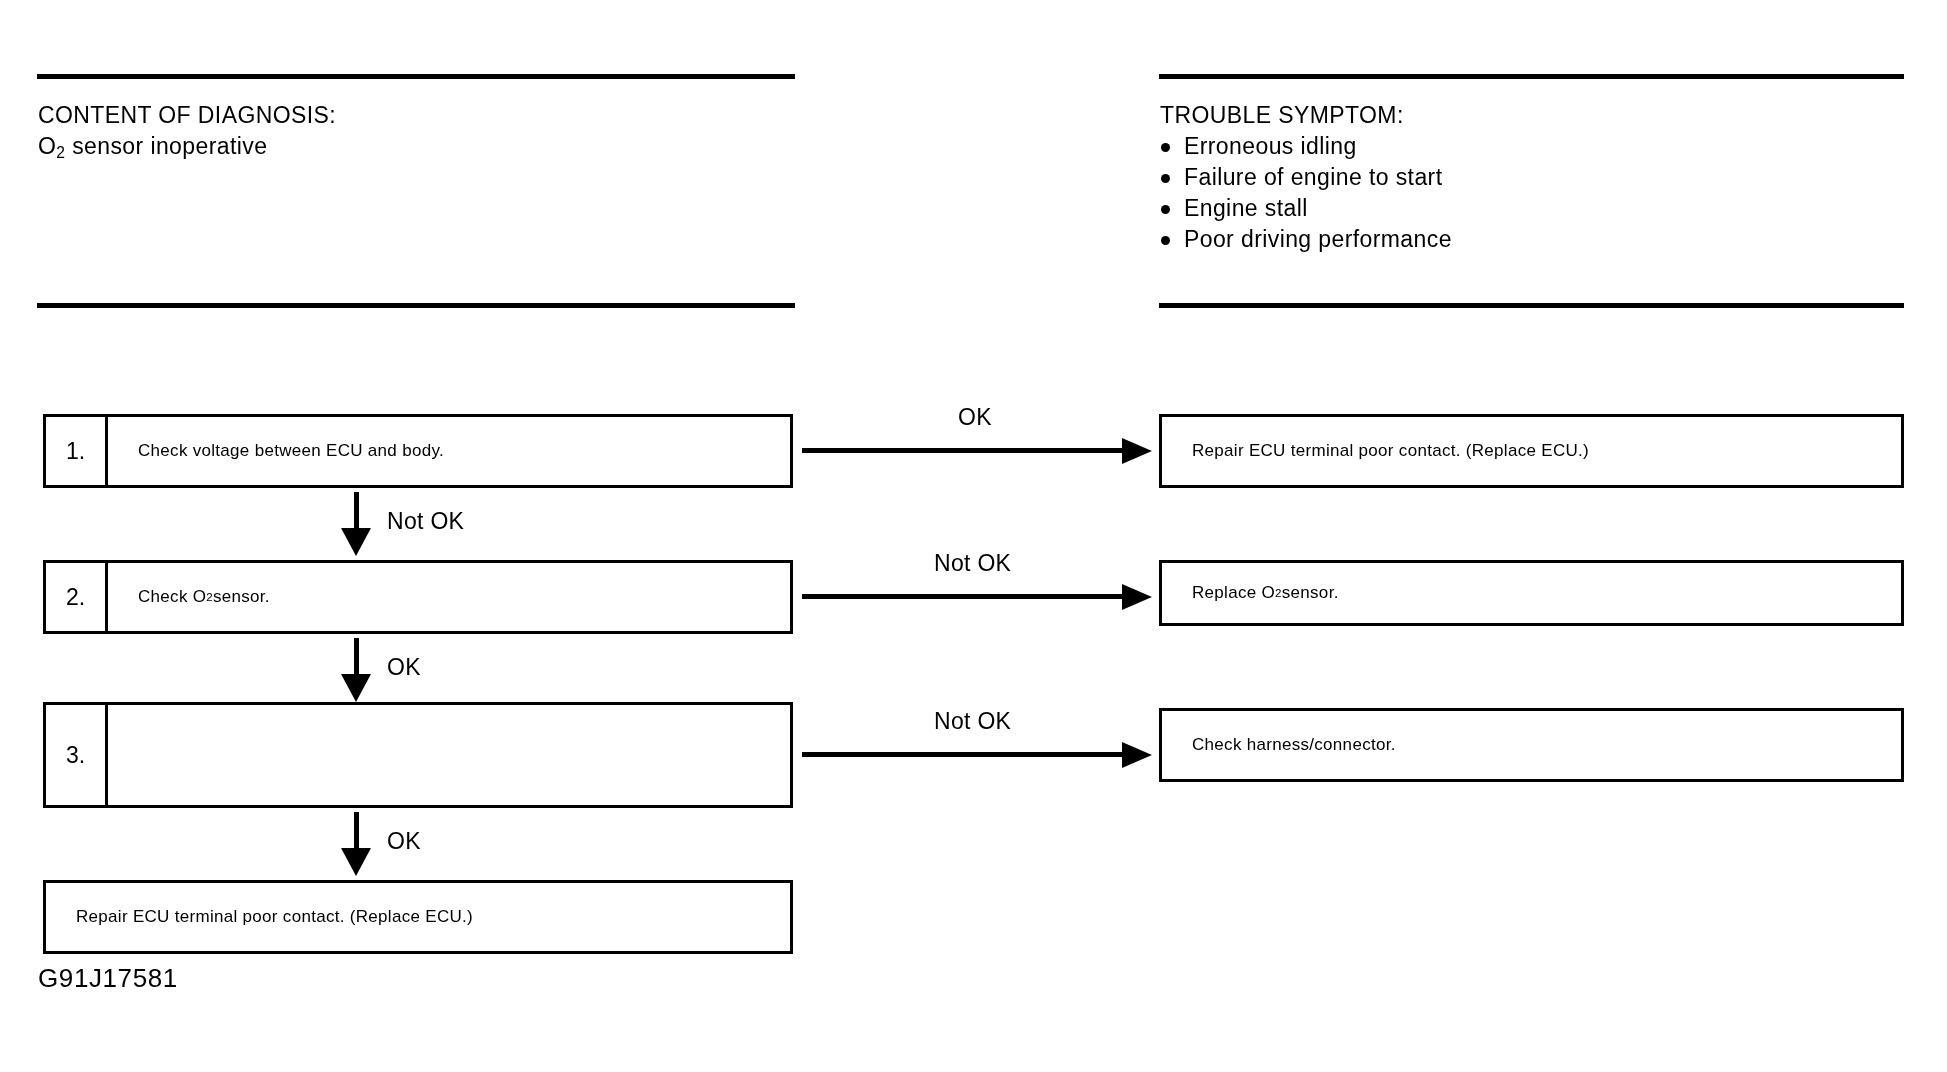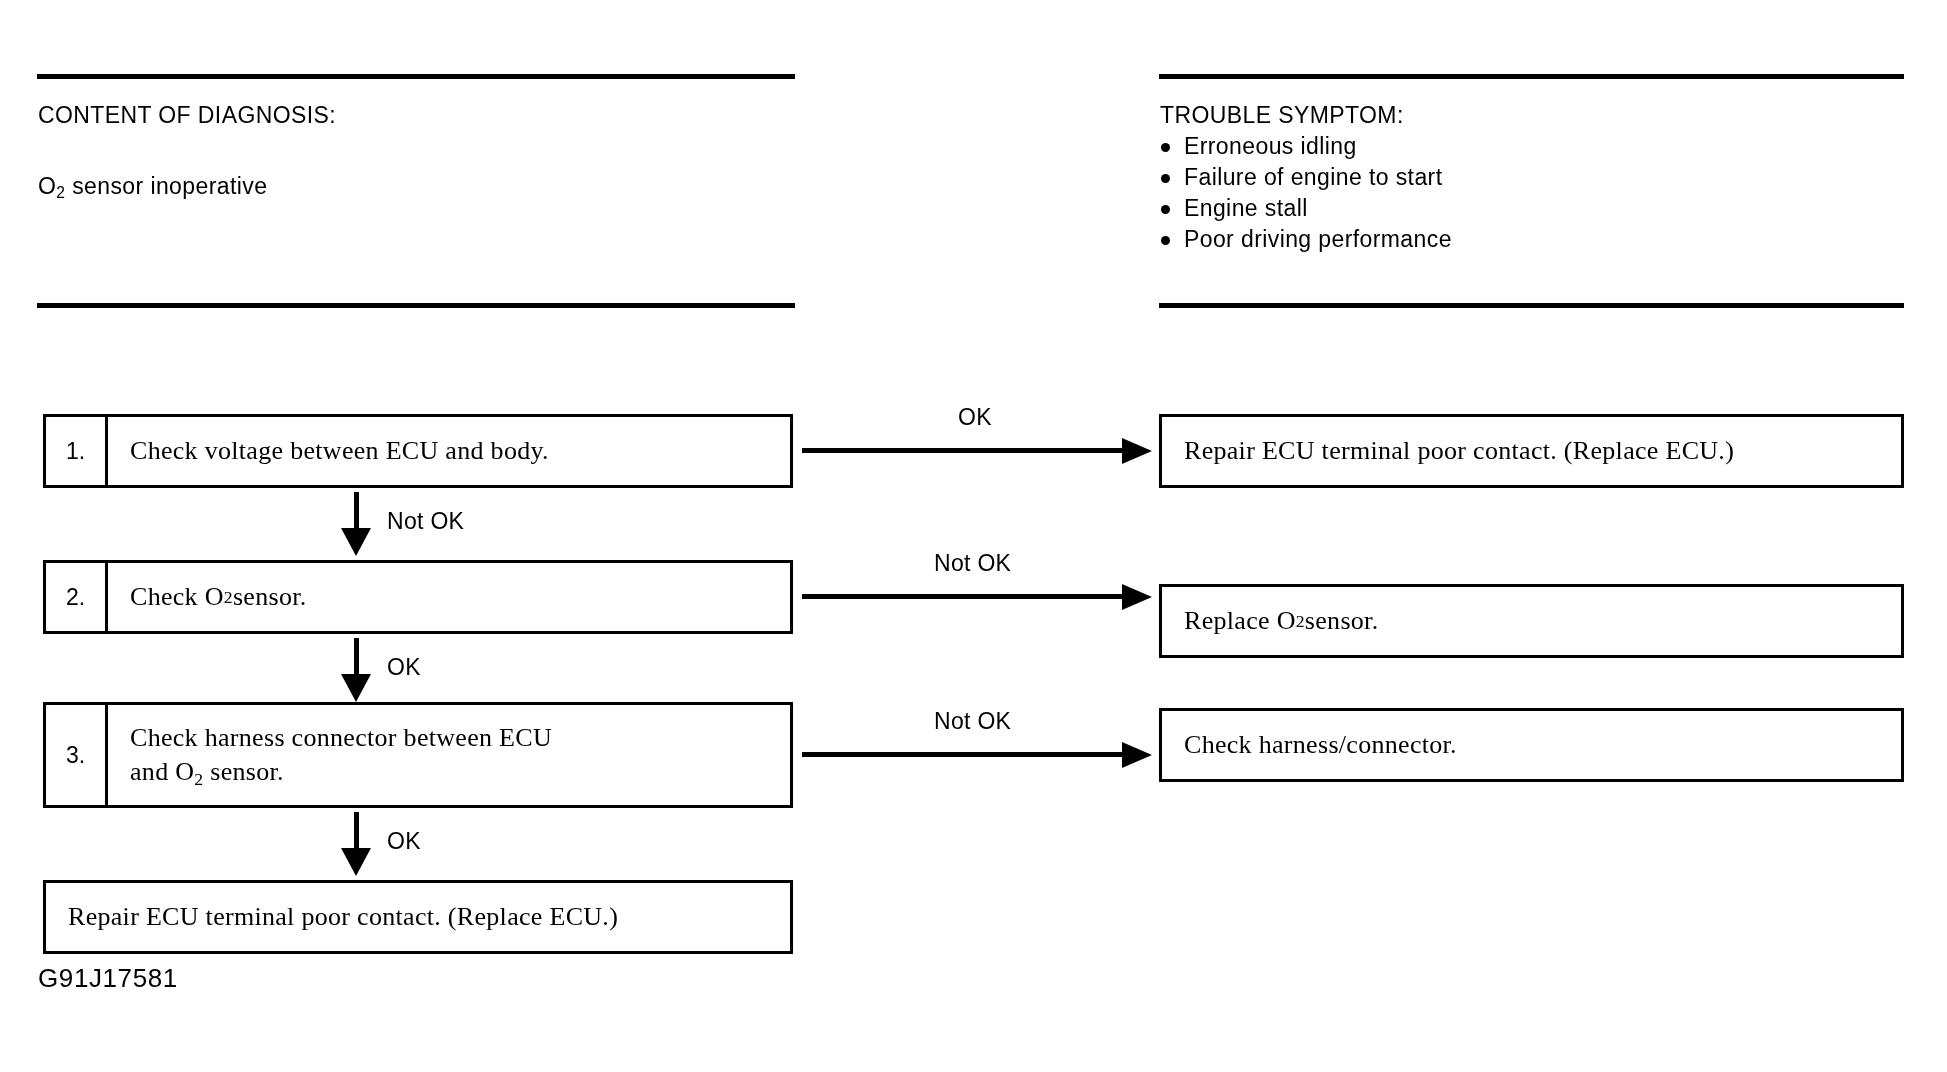--- a/index.html
+++ b/index.html
@@ -34,21 +34,21 @@
   .hdr {
     position: absolute;
     font-size: 23px;
     line-height: 31px;
     letter-spacing: 0.4px;
     white-space: nowrap;
   }
   .hdr-left  { left: 38px;   top: 100px; }
   .hdr-right { left: 1160px; top: 100px; }
   .hdr-title { display: block; }
-  .hdr-sub   { display: block; margin-top: 40px; }
+  .hdr-sub   { display: block; }
 
   .sym-list {
     list-style: none;
     margin: 0;
     padding: 0;
   }
   .sym-list li {
     position: relative;
     padding-left: 24px;
     line-height: 31px;
@@ -79,26 +79,25 @@
     border-right: 3px solid #000000;
     display: flex;
     align-items: center;
     justify-content: center;
     font-size: 23px;
   }
   .box-text {
     flex: 1 1 auto;
     display: flex;
     align-items: center;
-    padding-left: 22px;
+    padding-left: 30px;
     padding-right: 12px;
-    font-size: 26px;
+    font-size: 17px;
     line-height: 32px;
     letter-spacing: 0.3px;
-    font-family: Liberation Serif, serif;
   }
   .box-text.two-line { line-height: 34px; }
 
   sub {
     font-size: 0.68em;
     vertical-align: -0.26em;
     line-height: 0;
   }
 
   
@@ -232,39 +231,36 @@
         <span> sensor.</span>
       </div>
   </div>
 
   <div class="h-arrow" style="left:802px; top:584px; width:350px;">
     <div class="shaft" style="width:322px;"></div>
     <div class="head" style="left:320px;"></div>
   </div>
   <div class="h-label" style="left:934px; top:550px;">Not OK</div>
 
-  <div class="box" style="left:1159px; top:560px; width:745px; height:74px;margin-top:24px;">
+  <div class="box" style="left:1159px; top:560px; width:745px; height:66px;">
     <div class="box-text">
         <span>Replace O</span>
         <sub>2</sub>
         <span> sensor.</span>
       </div>
   </div>
 
   <div class="v-arrow" style="left:341px; top:638px; height:64px;">
     <div class="shaft" style="height:36px;"></div>
     <div class="head" style="top:36px;"></div>
   </div>
   <div class="v-label" style="left:387px; top:654px;">OK</div>
 
   <div class="box" style="left:43px; top:702px; width:750px; height:106px;">
     <div class="box-num">3.</div>
-    <div class="box-text two-line">
-      <span><span>Check harness connector between ECU</span><br><span>and O</span><sub>2</sub><span> sensor.</span></span>
-    </div>
   </div>
 
   <div class="h-arrow" style="left:802px; top:742px; width:350px;">
     <div class="shaft" style="width:322px;"></div>
     <div class="head" style="left:320px;"></div>
   </div>
   <div class="h-label" style="left:934px; top:708px;">Not OK</div>
 
   <div class="box" style="left:1159px; top:708px; width:745px; height:74px;">
     <div class="box-text">Check harness/connector.</div>

